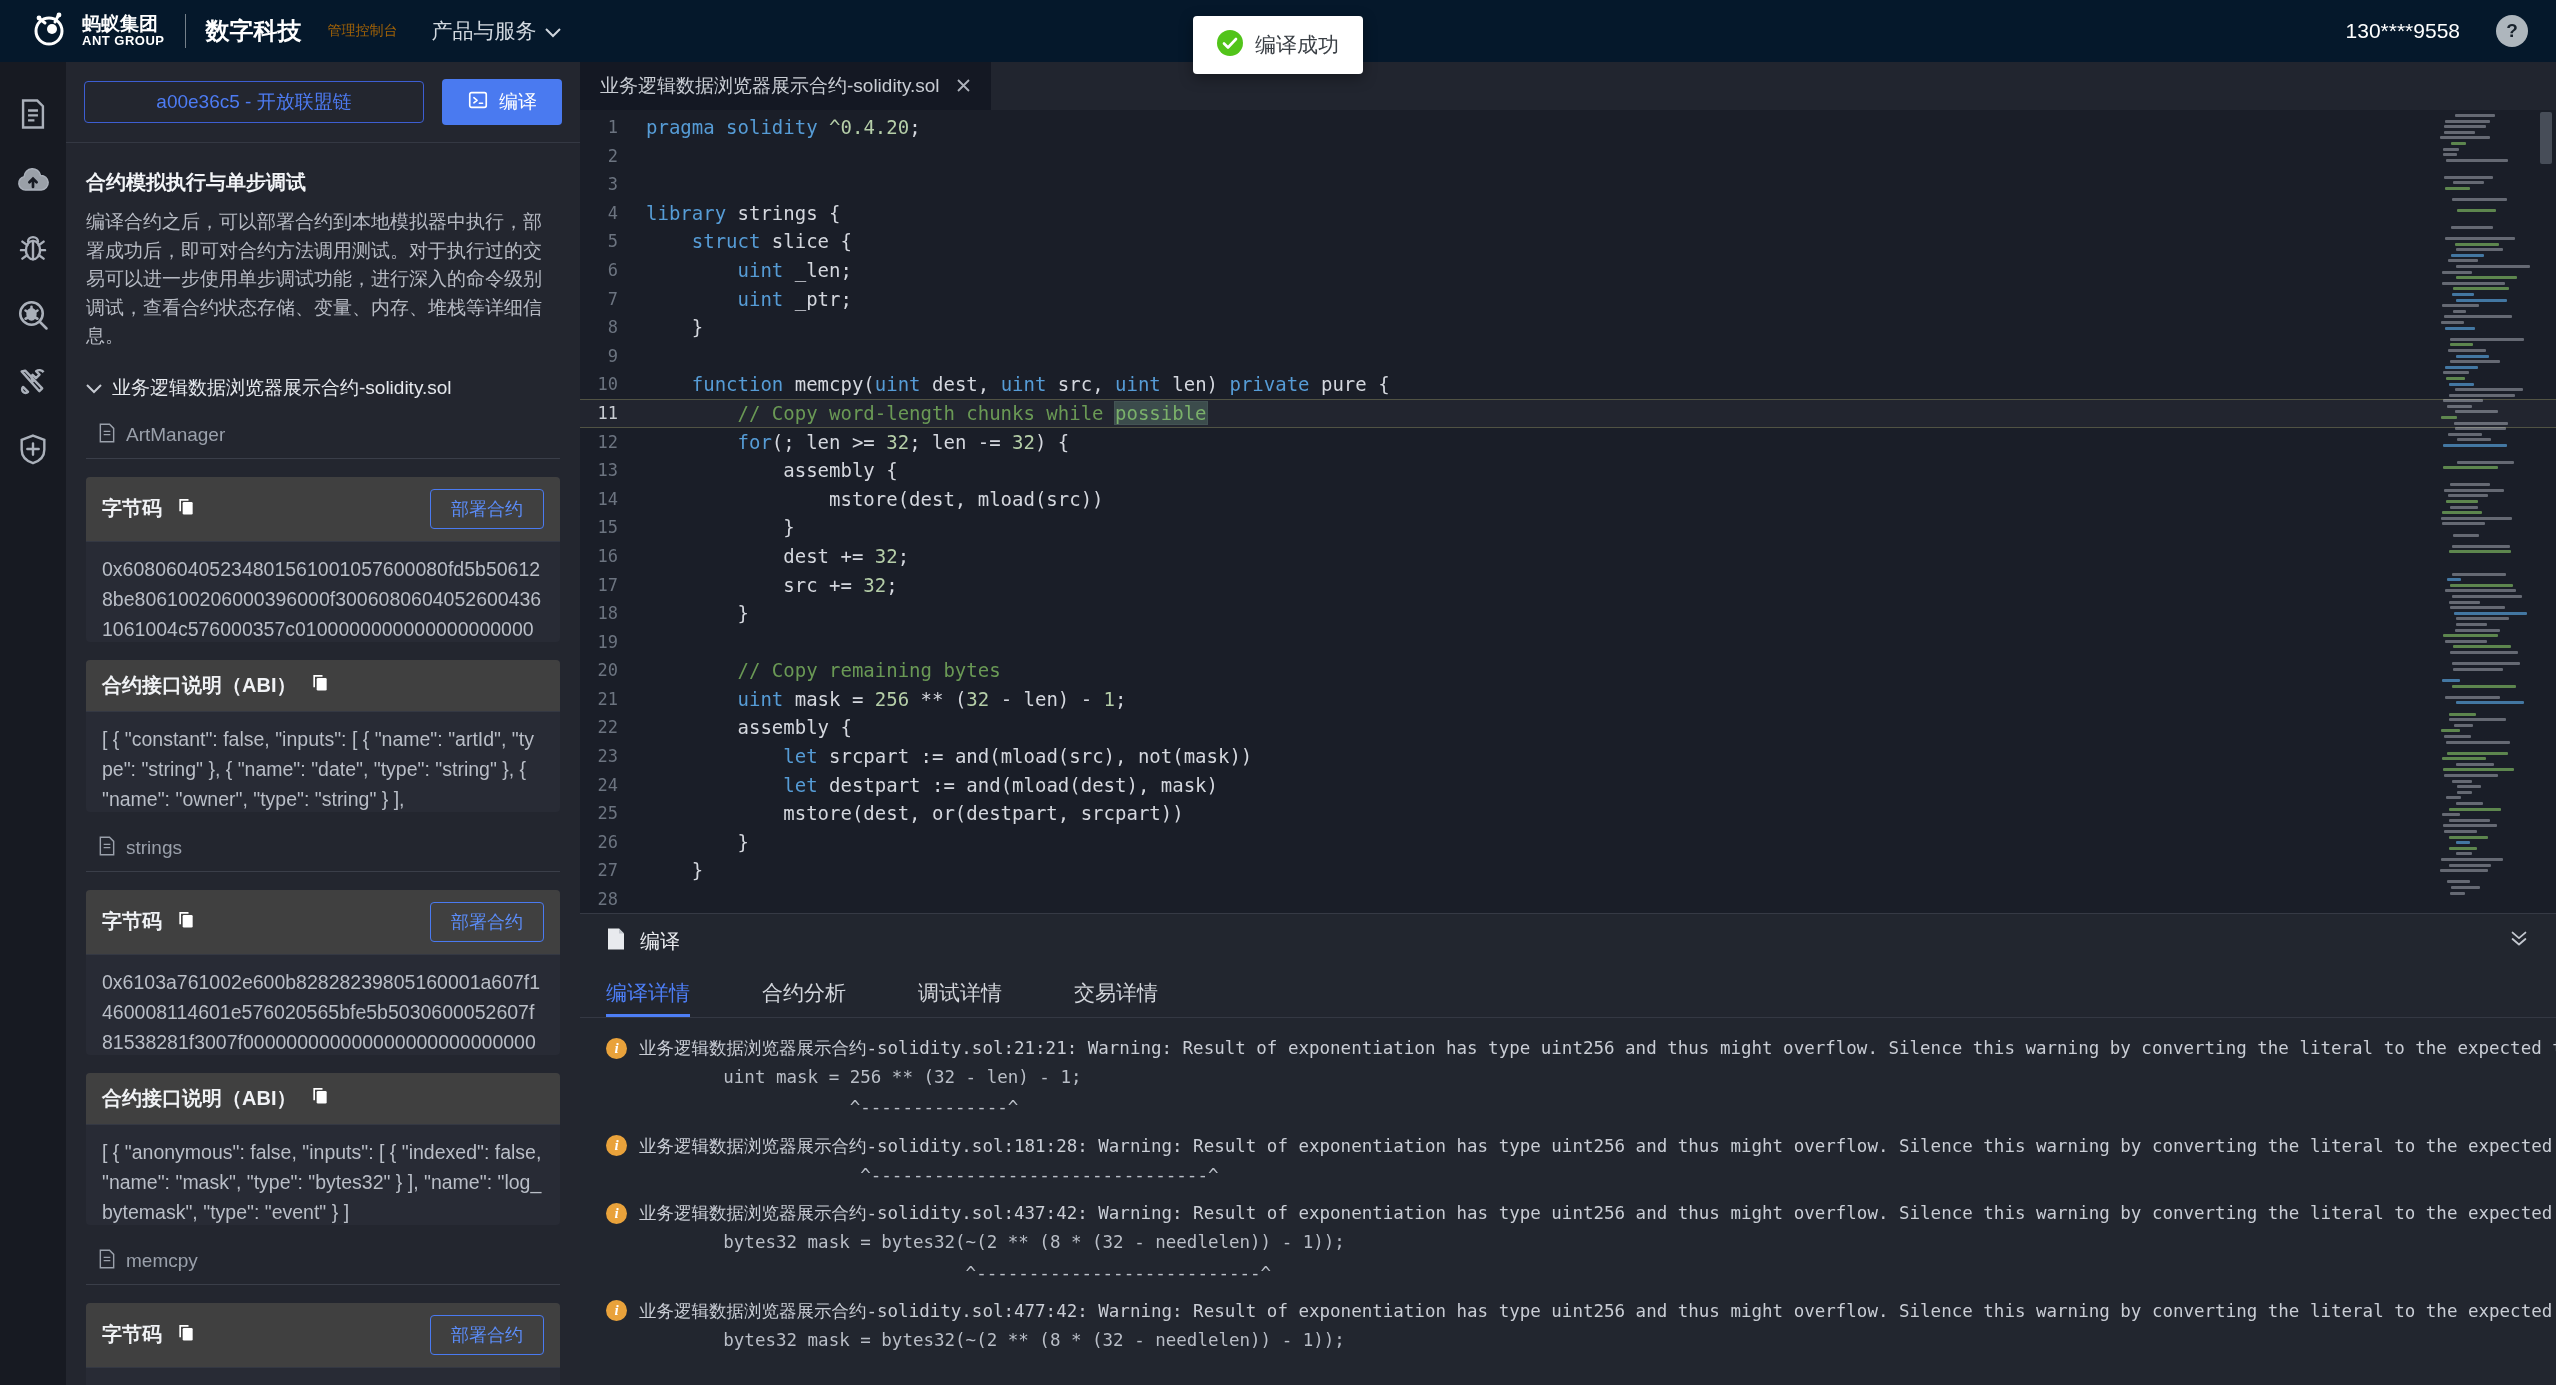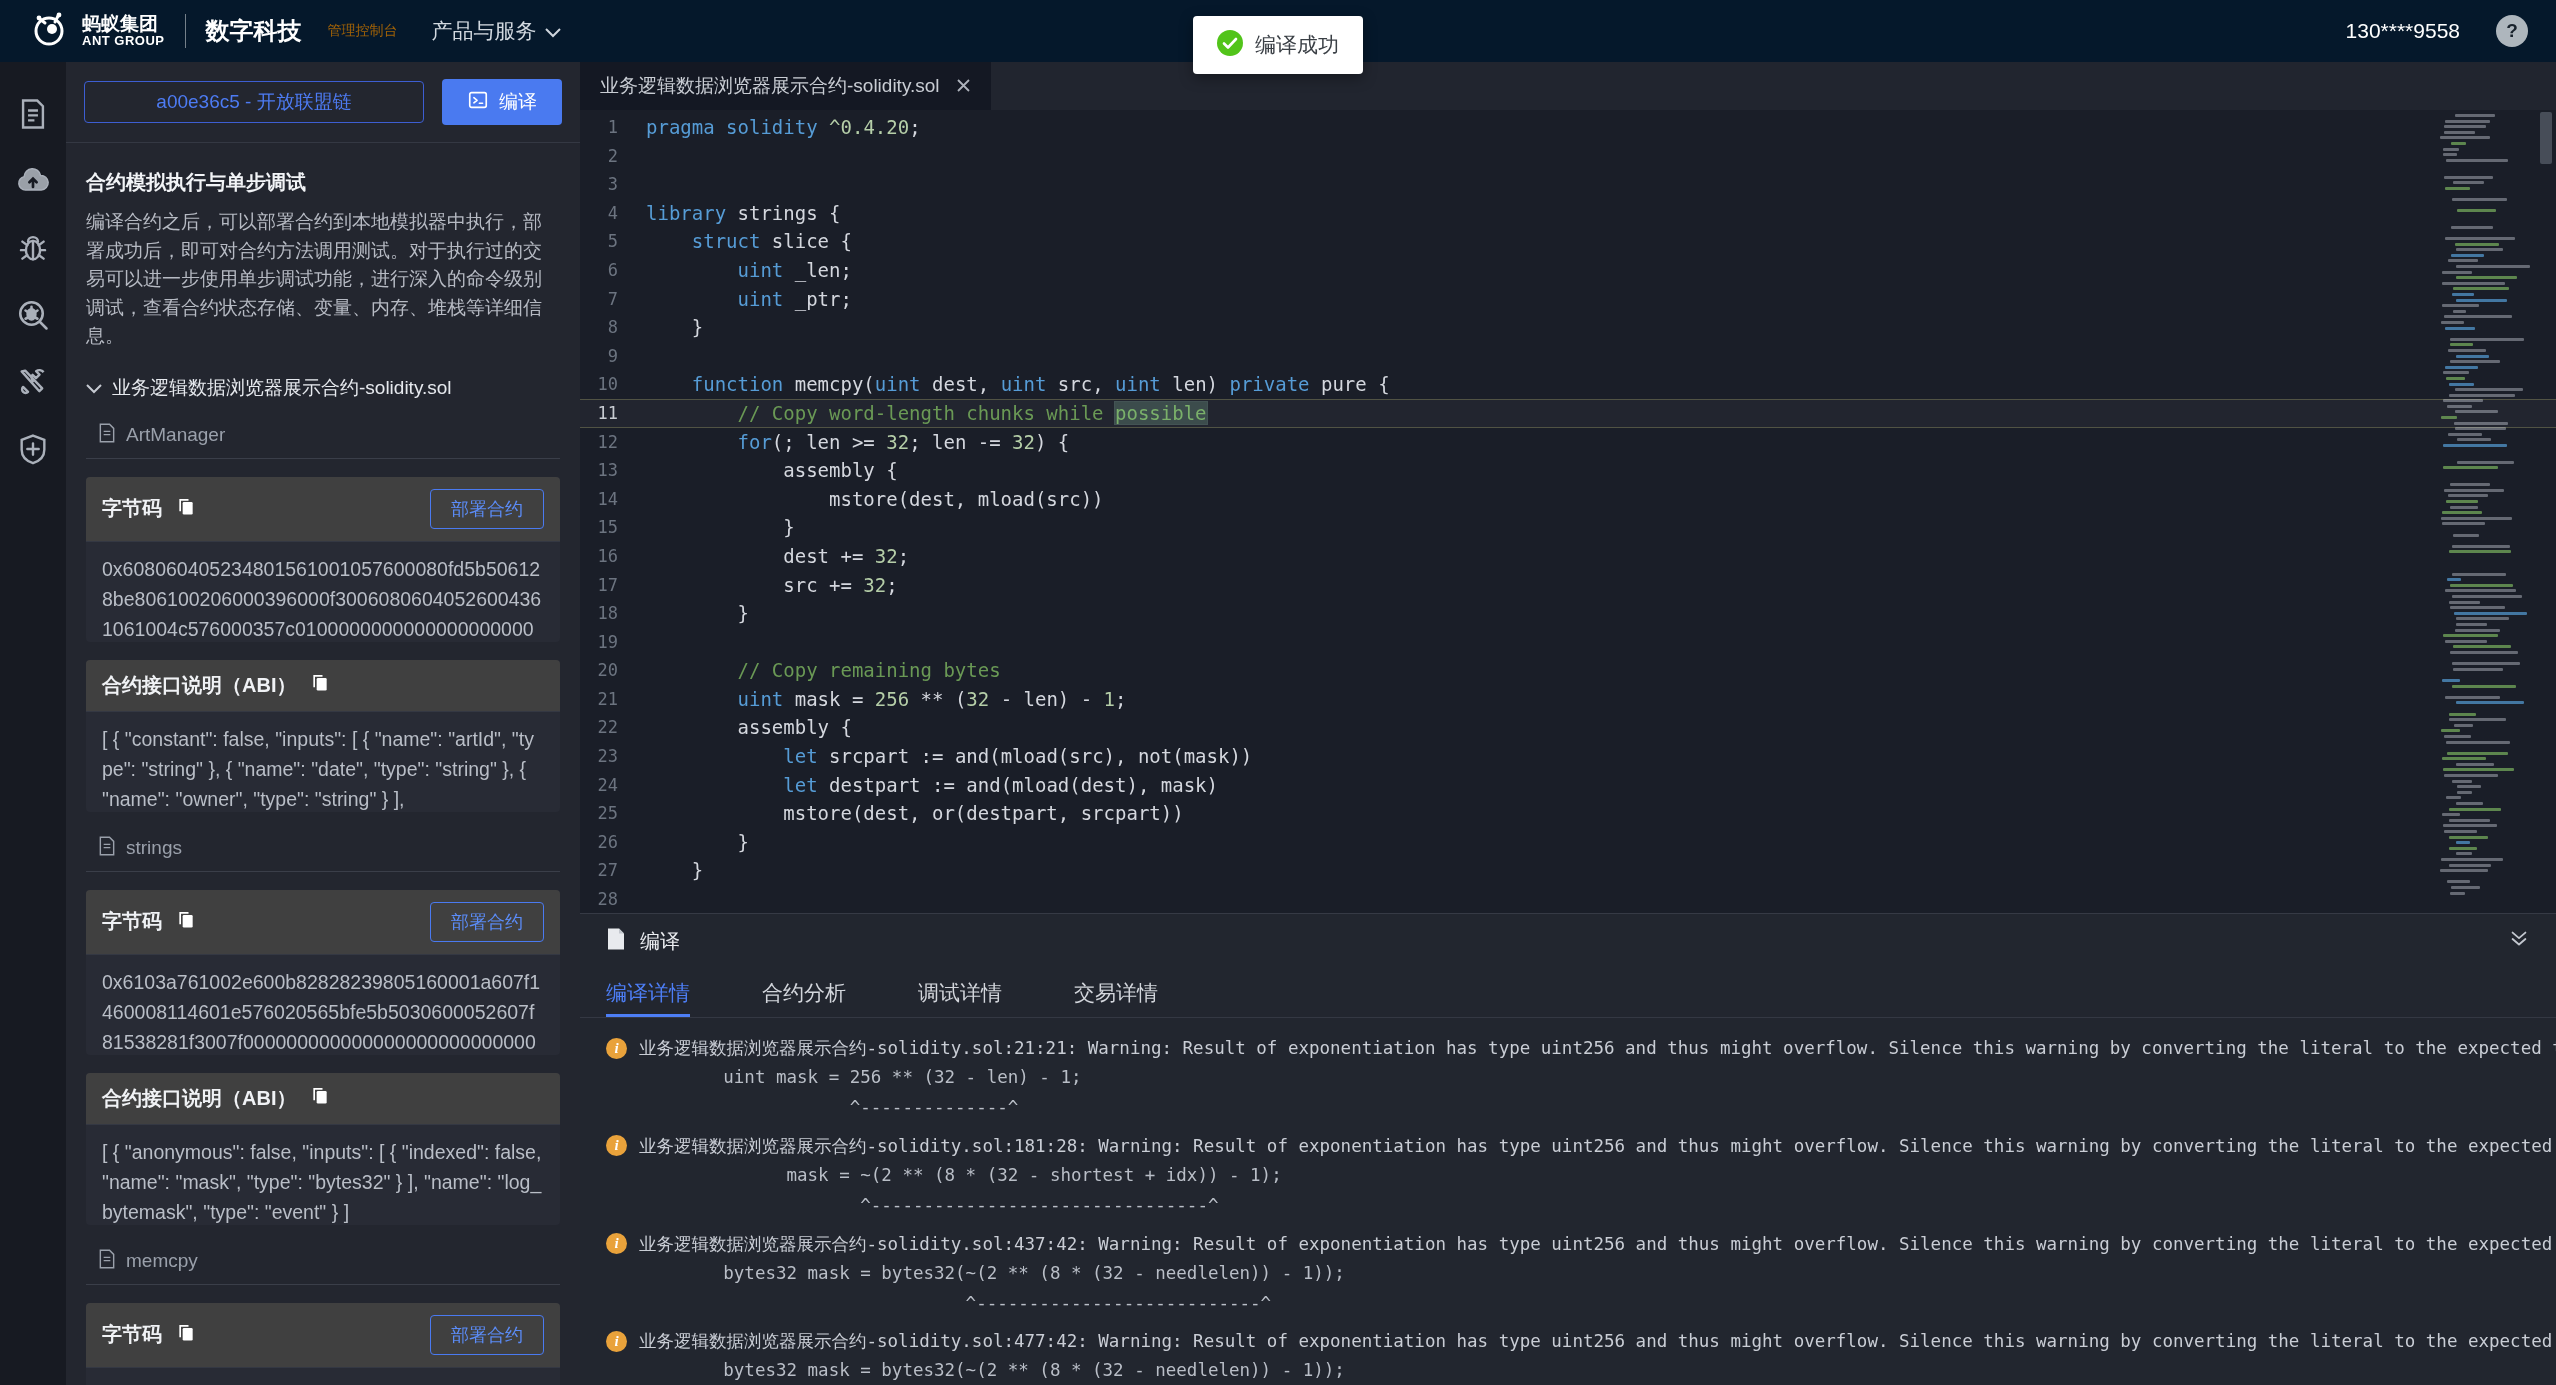--- a/index.html
+++ b/index.html
@@ -598,21 +598,20 @@
                 <span>业务逻辑数据浏览器展示合约-solidity.sol:21:21: Warning: Result of exponentiation has type uint256 and thus might overflow. Silence this warning by converting the literal to the expected type.</span>
               </div>
               <pre>        uint mask = 256 ** (32 - len) - 1;</pre>
               <pre>                    ^--------------^</pre>
             </div>
             <div class="warn">
               <div class="warn-msg">
                 <span class="warn-icon">i</span>
                 <span>业务逻辑数据浏览器展示合约-solidity.sol:181:28: Warning: Result of exponentiation has type uint256 and thus might overflow. Silence this warning by converting the literal to the expected type.</span>
               </div>
-              <pre>              mask = ~(2 ** (8 * (32 - shortest + idx)) - 1);</pre>
               <pre>                     ^--------------------------------^</pre>
             </div>
             <div class="warn">
               <div class="warn-msg">
                 <span class="warn-icon">i</span>
                 <span>业务逻辑数据浏览器展示合约-solidity.sol:437:42: Warning: Result of exponentiation has type uint256 and thus might overflow. Silence this warning by converting the literal to the expected type.</span>
               </div>
               <pre>        bytes32 mask = bytes32(~(2 ** (8 * (32 - needlelen)) - 1));</pre>
               <pre>                               ^---------------------------^</pre>
             </div>

